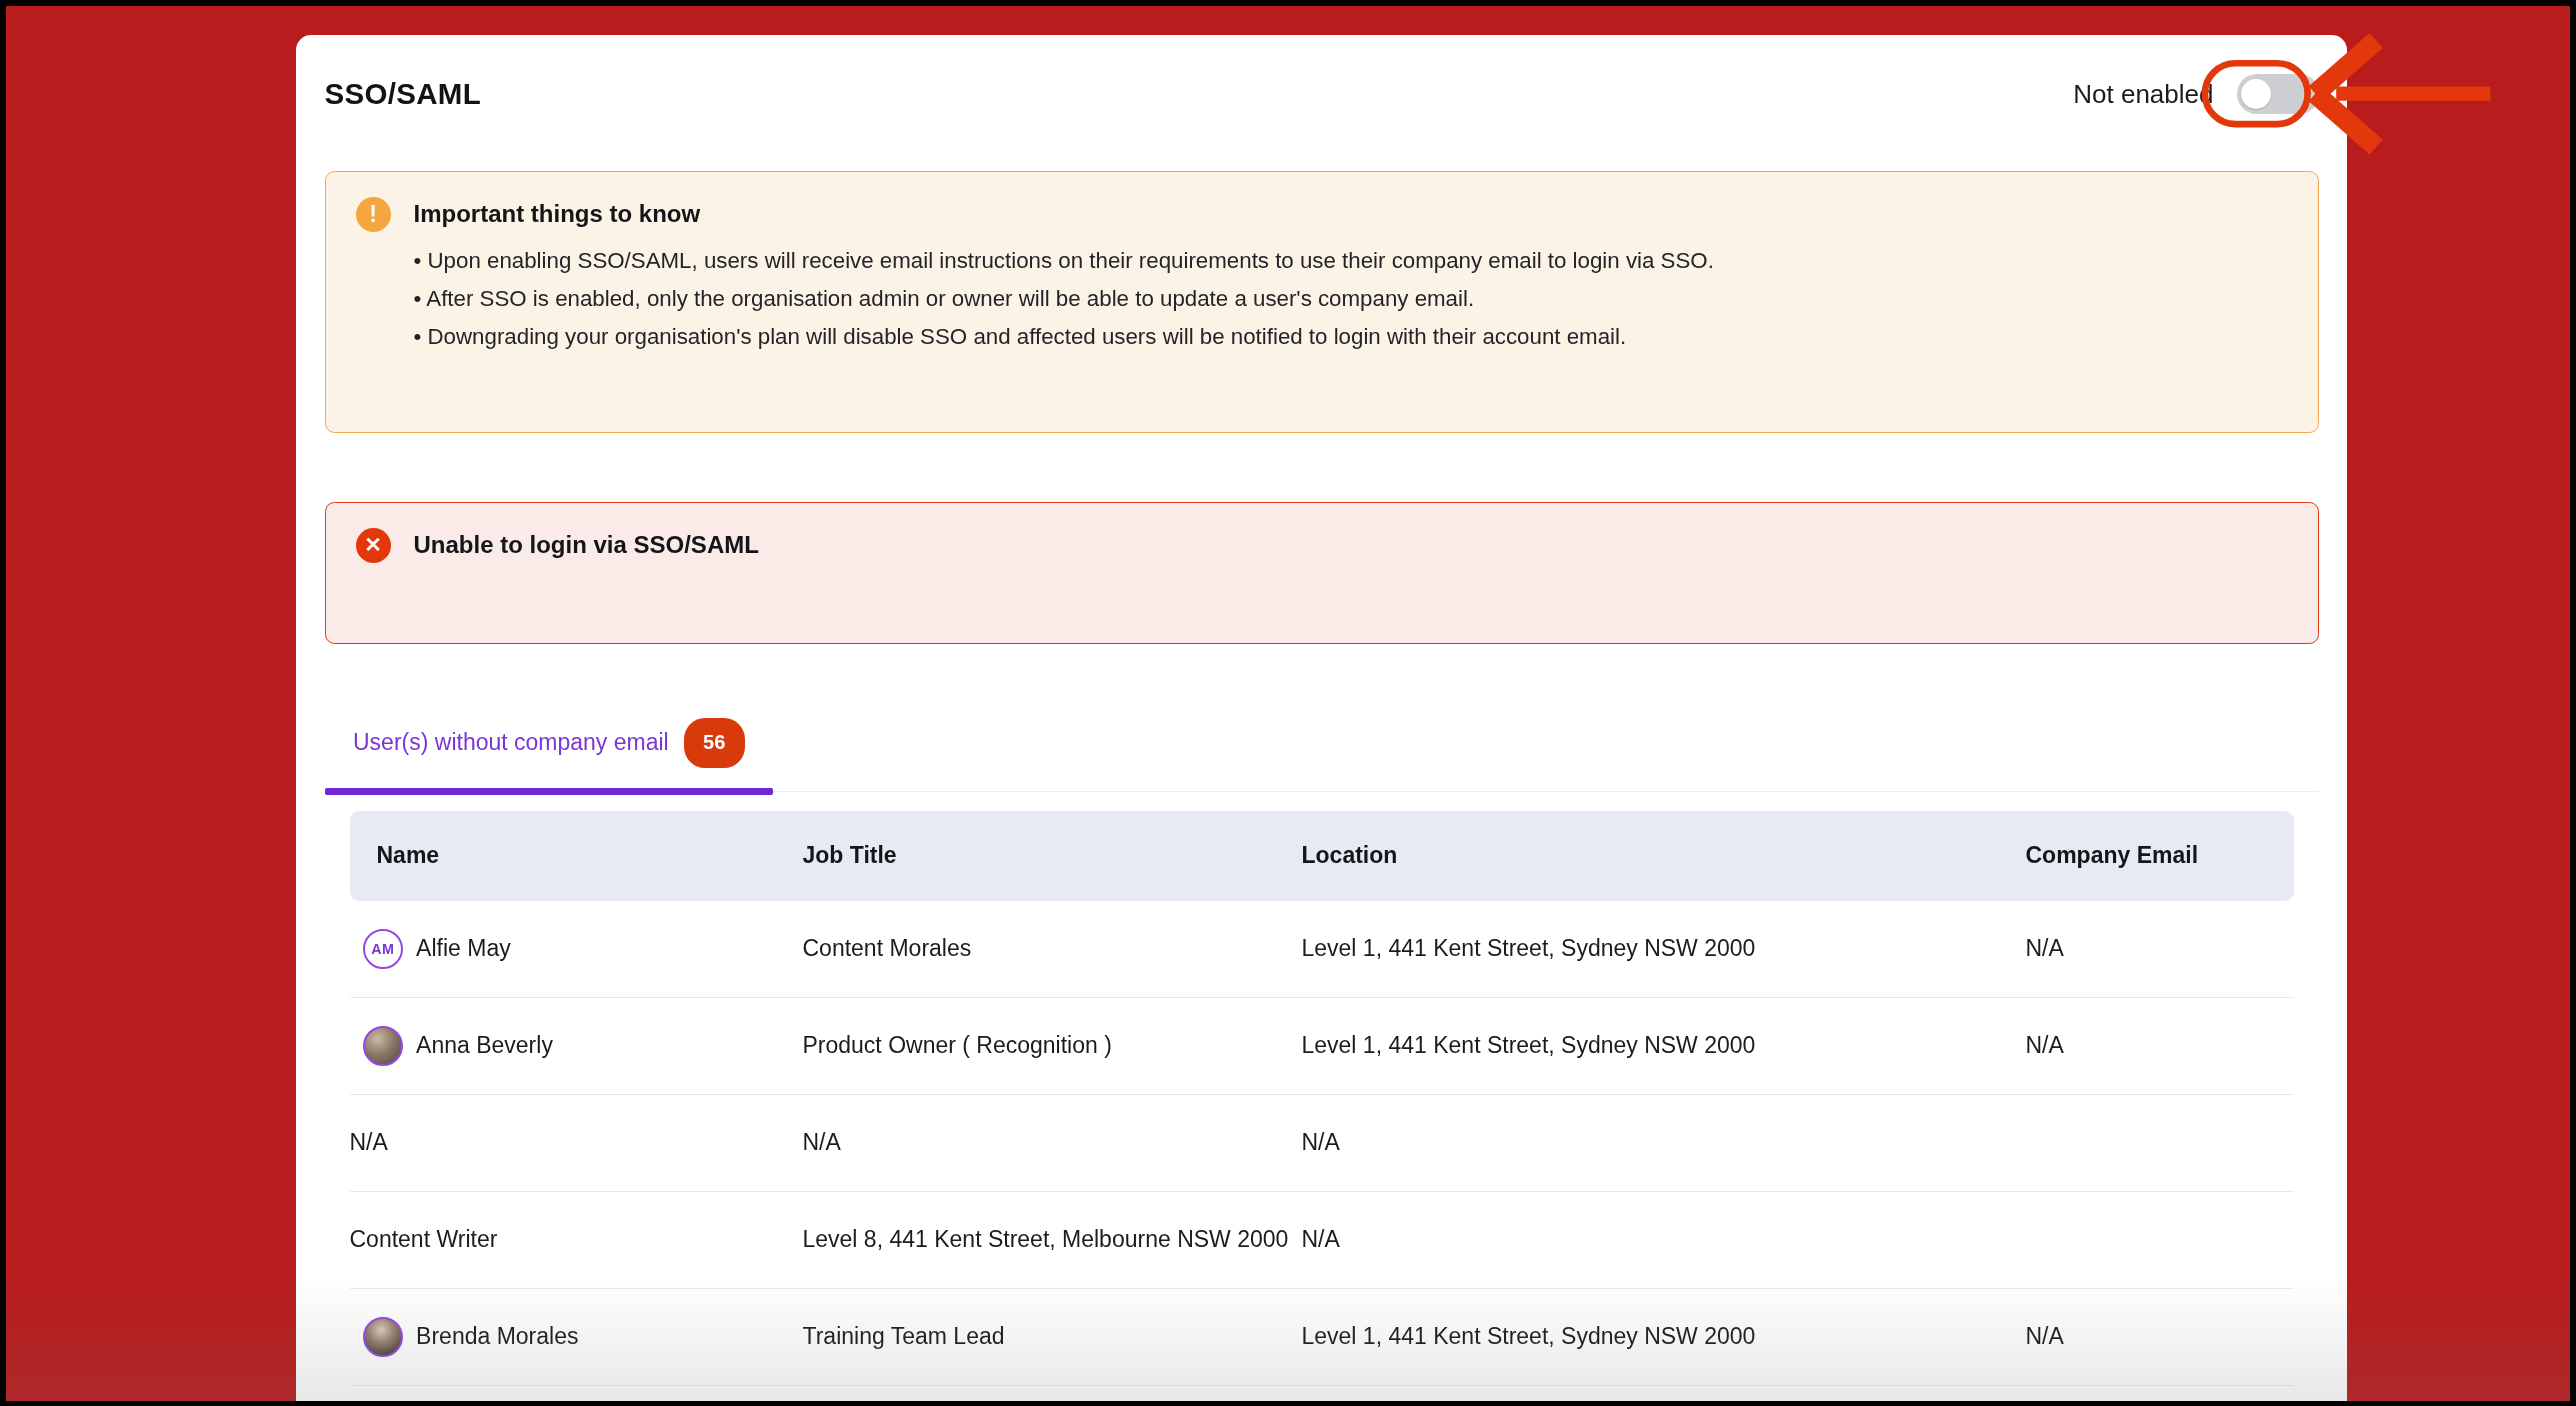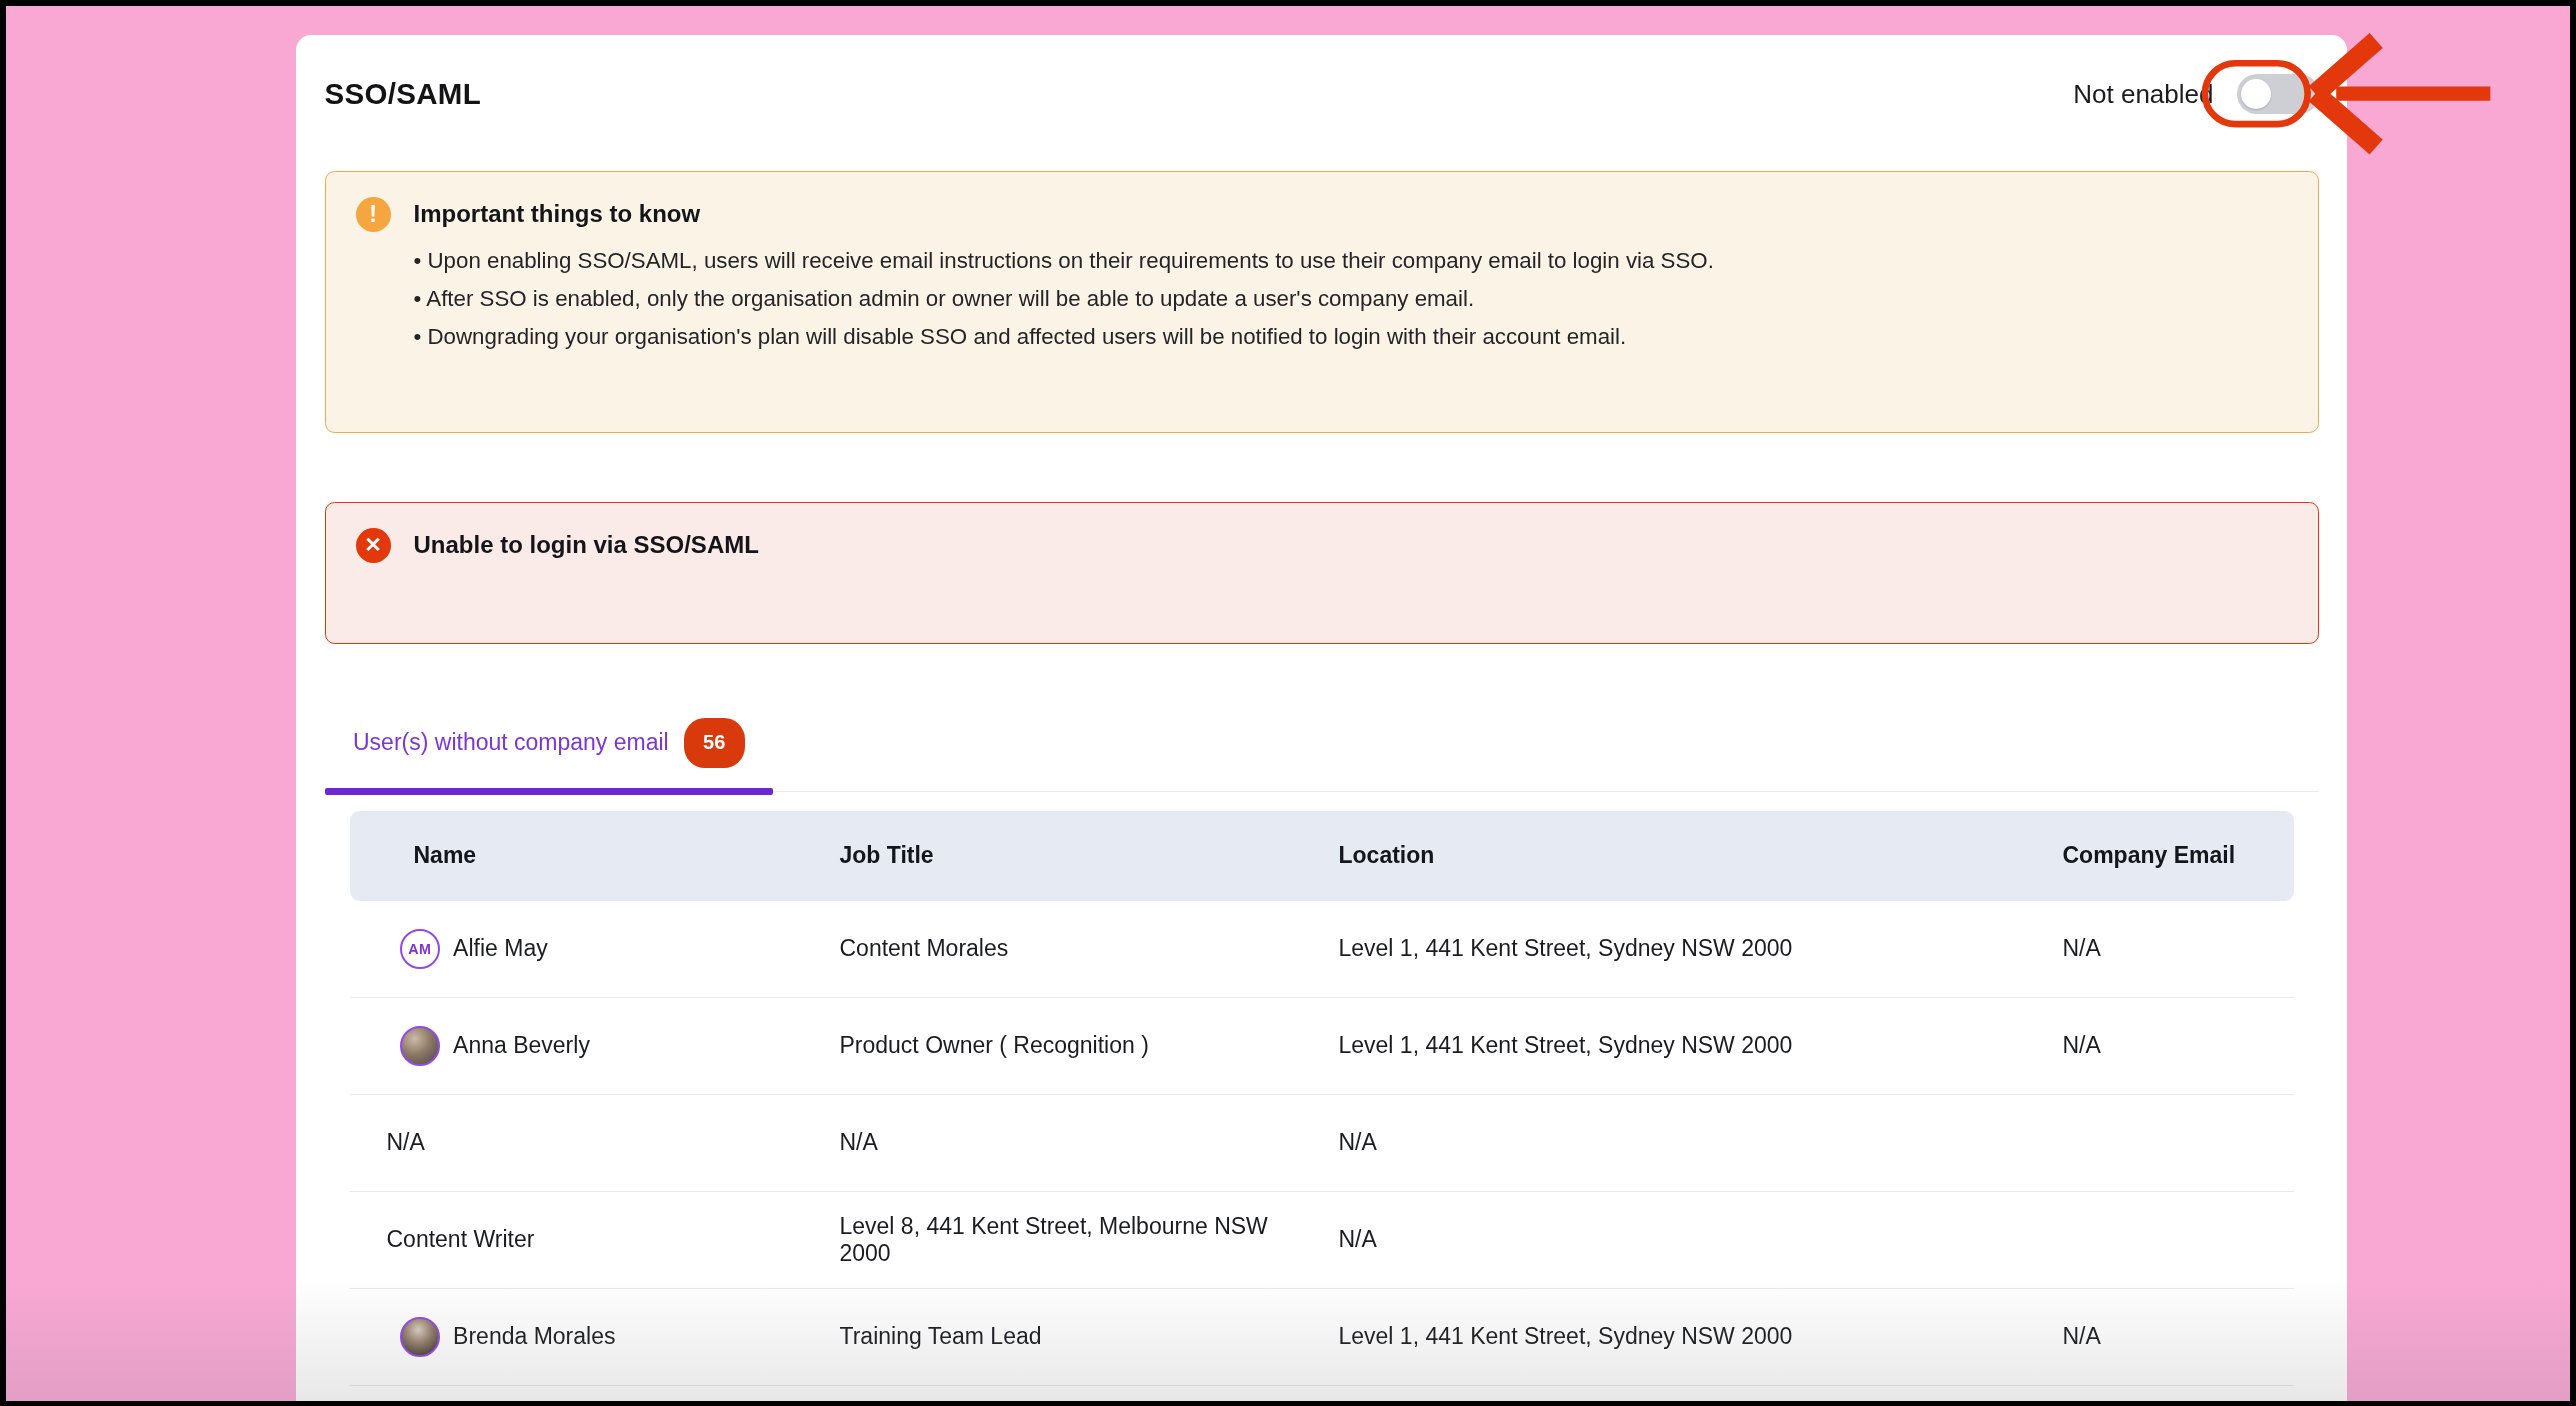--- a/index.html
+++ b/index.html
@@ -7,21 +7,21 @@
   body {
     font-family:"Liberation Sans", sans-serif;
     background:#000;
     position:relative;
     overflow:hidden;
   }
   
   .frame {
     position:absolute; inset:0;
     border:6.7px solid #000;
-    background:#f9a8d4;
+    background:#b91c1c;
     overflow:hidden;
     padding-left:28px;
   }
   .page { position:absolute; inset:0; overflow:hidden; }
   
   .page::after{
     content:""; position:absolute; left:0; right:0; bottom:0; height:124px;
     background:linear-gradient(to bottom, rgba(110,110,118,0) 0%, rgba(110,110,118,0.16) 100%);
     pointer-events:none; z-index:30;
   }
@@ -110,21 +110,21 @@
   .table{ margin:19px 25px 0 25px; }
   .trow{
     display:grid; grid-template-columns:453px 499px 724px auto;
     align-items:center;
   }
   .trow.head{
     background:#e6eaf3; height:90px; border-radius:9.5px;
   }
   .trow.head .cell{ font-weight:bold; color:#15161a; }
   .trow.body{ height:97px; border-bottom:1.9px solid #e9e9eb; background:#fff; }
-  .cell{ font-size:23px; color:#1b1c20;margin-left:37px; }
+  .cell{ font-size:23px; color:#1b1c20; }
   .cell.first{ padding-left:27px; }
   .namecell{ display:flex; align-items:center; gap:13.3px; padding-left:13.3px; }
   .avatar{
     width:40px; height:40px; border-radius:50%; flex:0 0 auto;
     border:2.4px solid #9349e8;
     display:flex; align-items:center; justify-content:center;
     font-size:14.3px; font-weight:bold; color:#7c36d5; background:#fff;
     letter-spacing:0.5px;
   }
   .avatar.photo-a{

